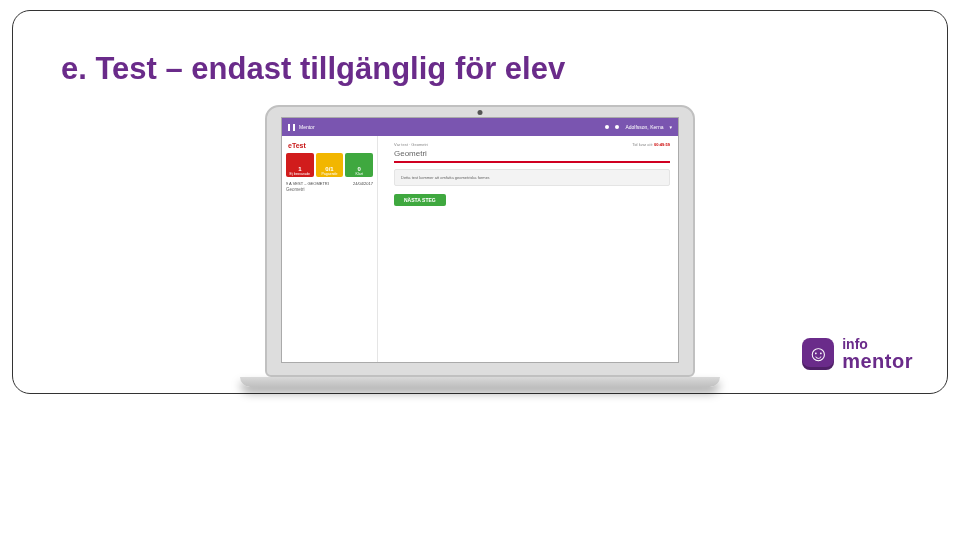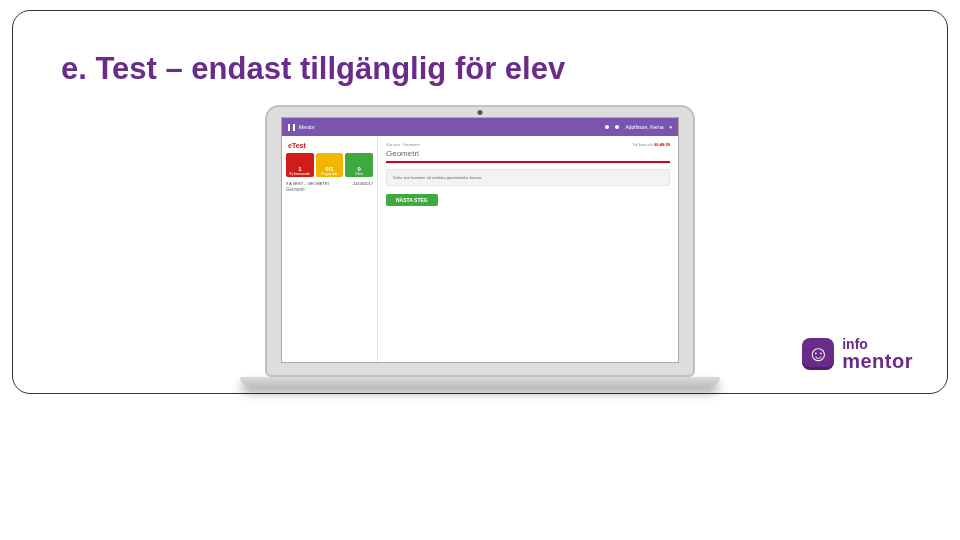--- a/index.html
+++ b/index.html
@@ -75,21 +75,21 @@
       color: #fff;
       font-size: 5px;
     }
     .app-bar-left { display:flex; align-items:center; gap:4px;}
     .pause-icon { display:inline-block; width:7px; height:7px;
       background: linear-gradient(to right,#fff 0 35%, transparent 35% 65%, #fff 65% 100%);
     }
     .app-bar-right { display:flex; align-items:center; gap:6px;}
     .dot { width:4px;height:4px;border-radius:50%;background:#fff;display:inline-block;}
 
-    .app-content { display:flex; height:calc(100% - 18px); }
+    .app-content { display:flex; height:calc(100% - 18px);gap:8px; }
     .sidebar { width: 96px; border-right:1px solid #e5e5e5; padding:4px 4px 0 4px;}
     .etest-label { color:#c81818; font-weight:700; font-size:7px; margin:2px 0 4px 2px;}
     .cards-row { display:flex; gap:2px; margin-bottom:4px;}
     .card { flex:1; height:24px; border-radius:2px; display:flex; flex-direction:column;
       align-items:center; justify-content:flex-end; color:#fff; font-size:3.5px; padding-bottom:1px;}
     .card.red{background:#d11c1c;} .card.yellow{background:#f2b600;} .card.green{background:#3fa83f;}
     .card .num{font-size:6px;font-weight:700;}
     .side-item{margin-top:3px;}
     .side-item .line1{font-size:4px;color:#444;display:flex;justify-content:space-between;}
     .side-item .line2{font-size:4.5px;color:#666;margin-top:1px;}

